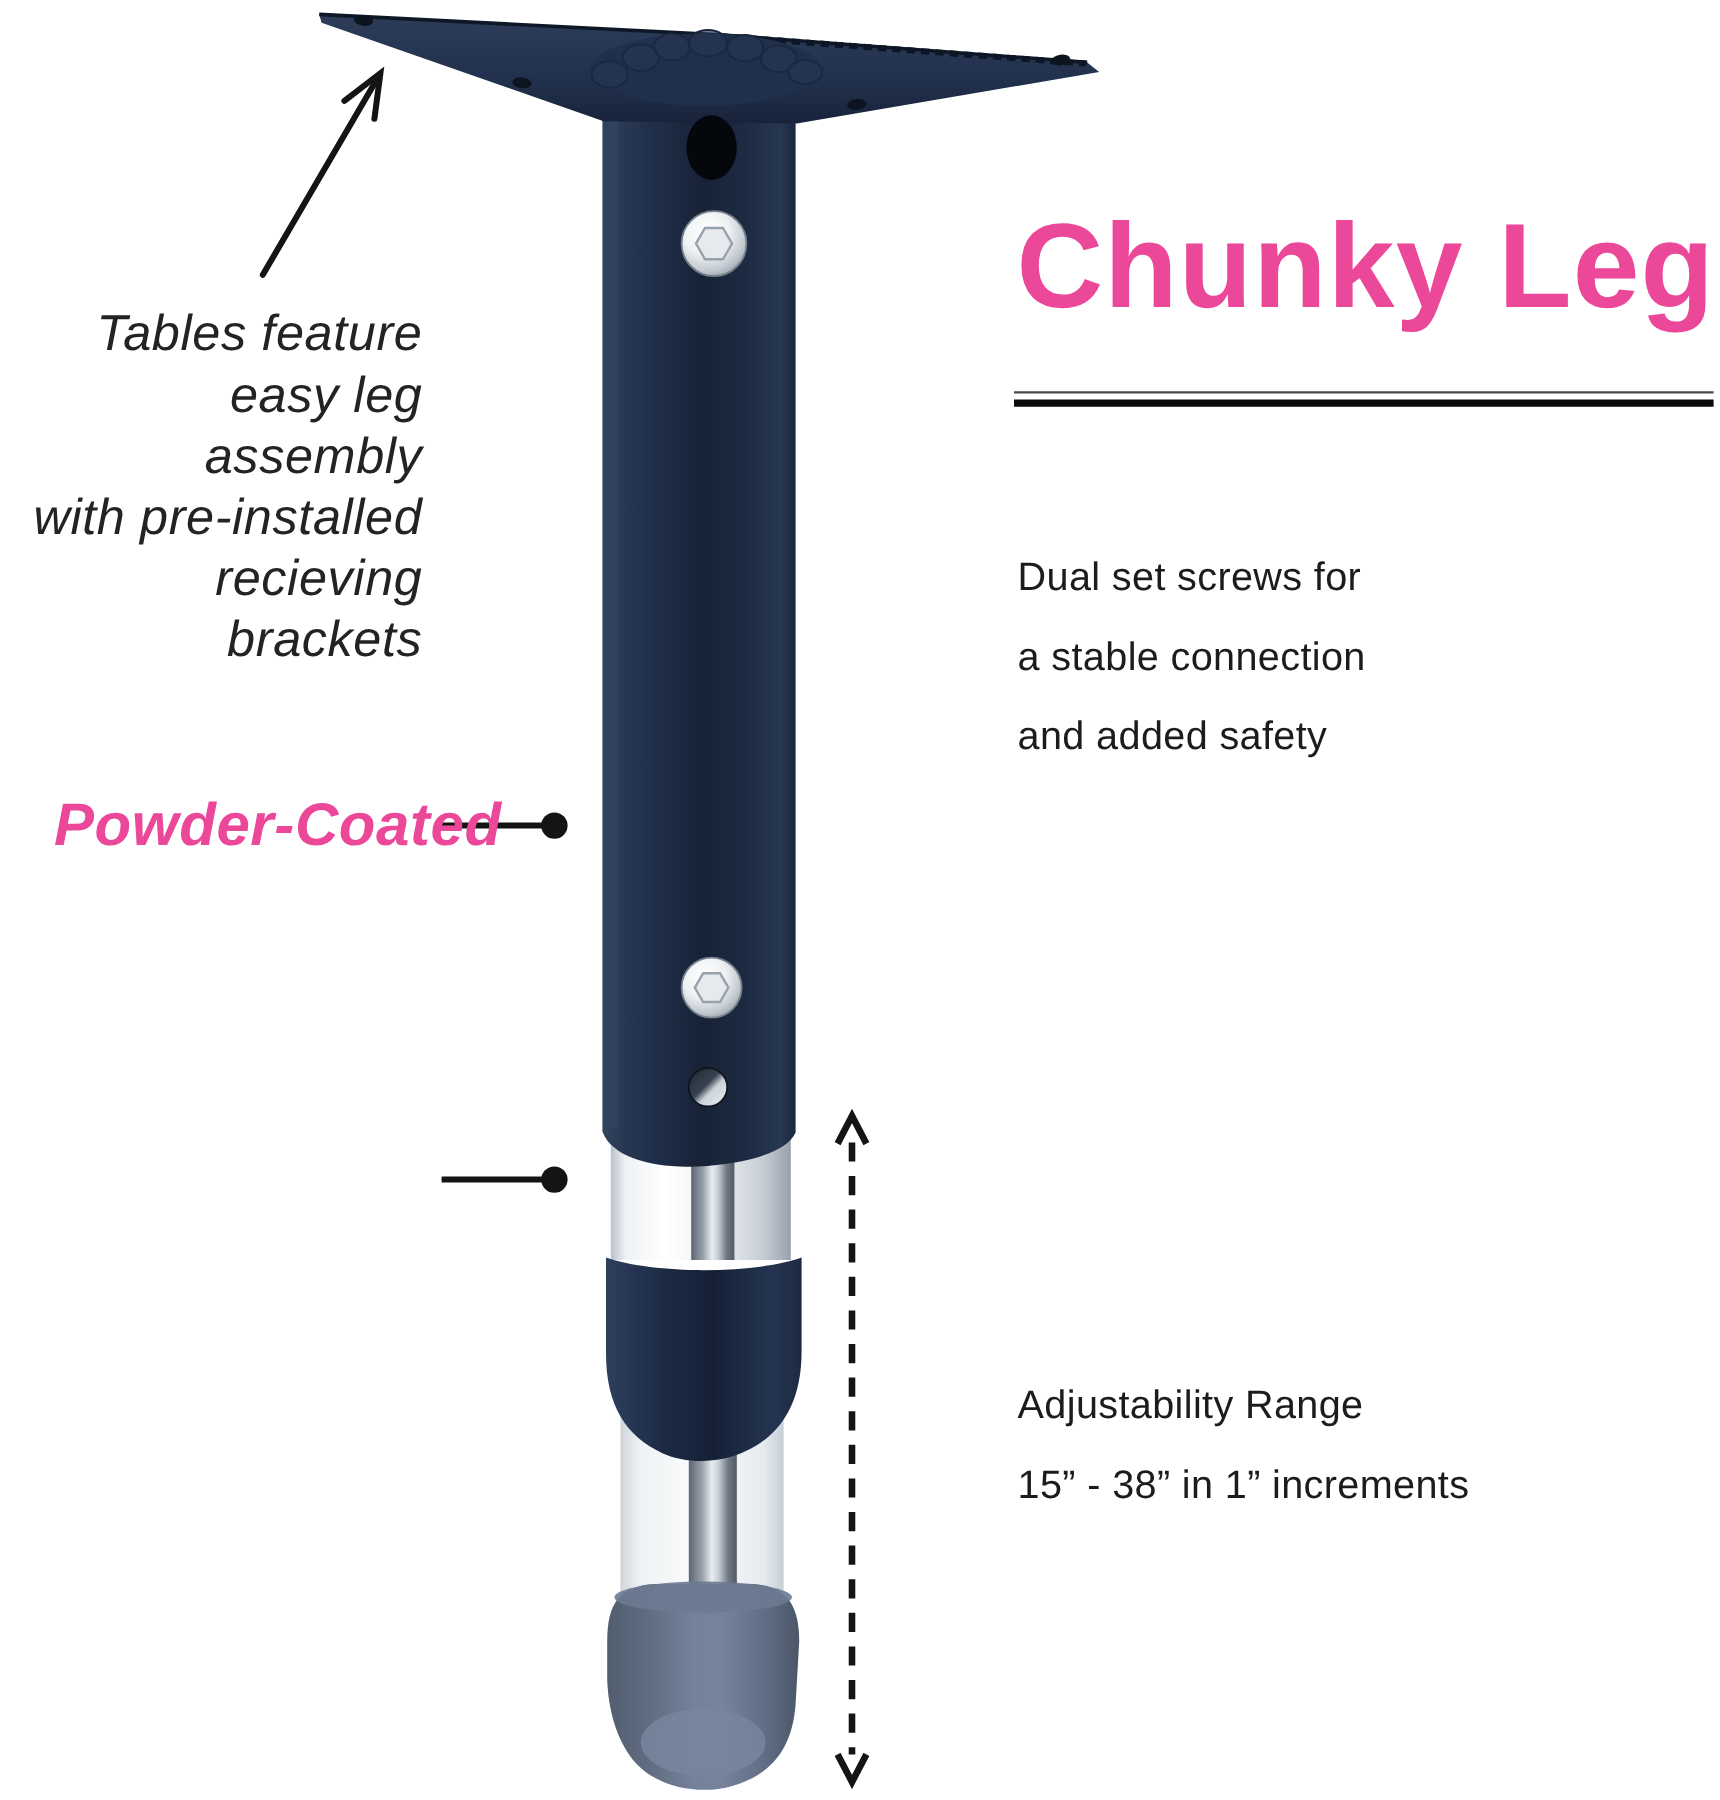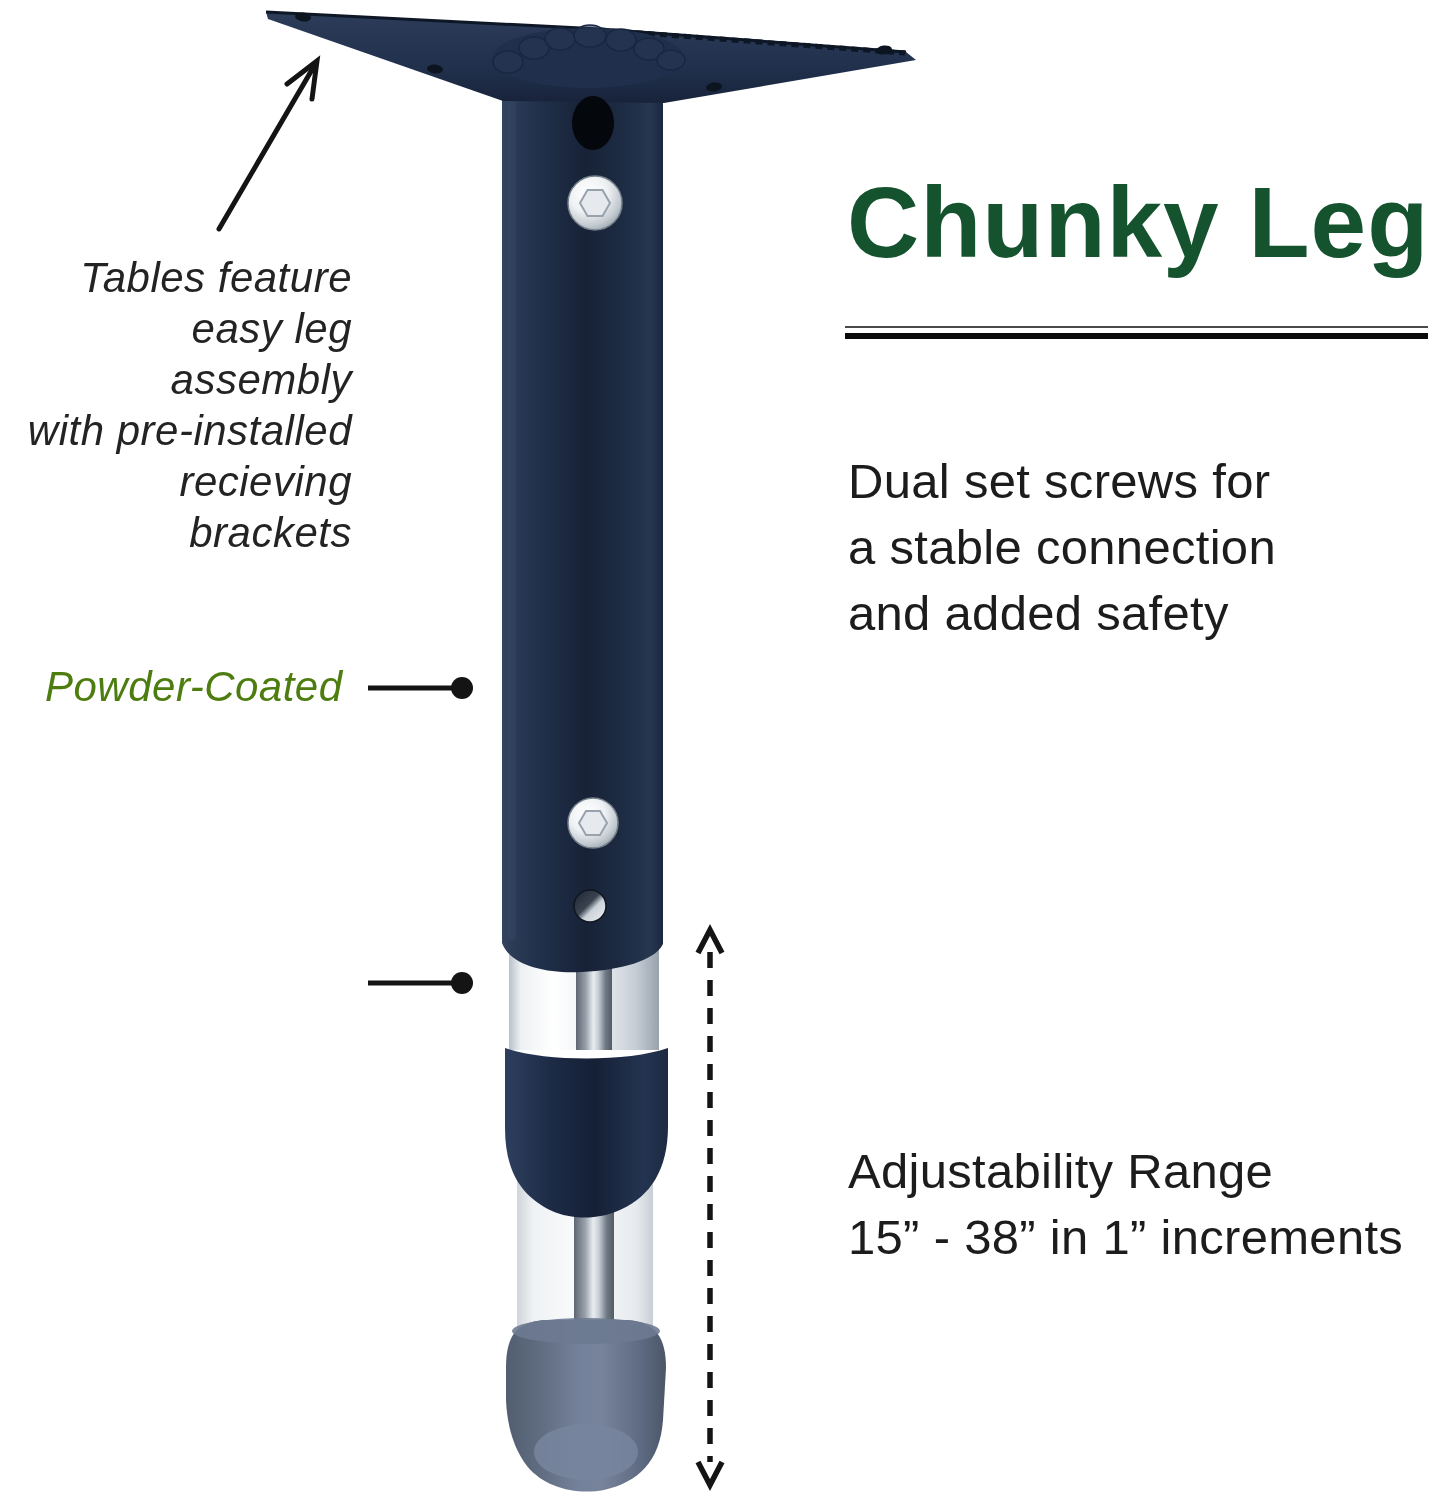--- a/index.html
+++ b/index.html
@@ -14,34 +14,35 @@
   .canvas svg{position:absolute;left:0;top:0;}
   .txt{position:absolute;white-space:pre-line;}
   .assembly-note{
     left:6px;top:252px;width:346px;
     text-align:right;
     font-size:42px;line-height:51px;
     font-style:italic;color:#232323;
     letter-spacing:.5px;
   }
   .leader-label{
-    font-size:42px;line-height:46px;
-    font-style:italic;color:#4d7c0f;
+    font-size:50px;line-height:46px;
+    font-style:italic;color:#ec4899;
     letter-spacing:.5px;
+    font-weight:bold;
   }
   .powder-label{left:45px;top:664px;}
   .chrome-label{left:68px;top:960px;}
   .title{
     position:absolute;left:847px;top:170px;margin:0;
     font-size:100px;line-height:105px;font-weight:700;
-    color:#14532d;letter-spacing:1px;white-space:nowrap;
+    color:#ec4899;letter-spacing:1px;white-space:nowrap;
   }
   .feature{
     position:absolute;left:848px;
-    font-size:49px;line-height:66px;
+    font-size:33px;line-height:66px;
     color:#1c1c1c;letter-spacing:.3px;
   }
   .f1{top:448px;}
   .f2{top:741px;}
   .f3{top:1138px;}
 </style>
 </head>
 <body>
 
 <div class="canvas">

